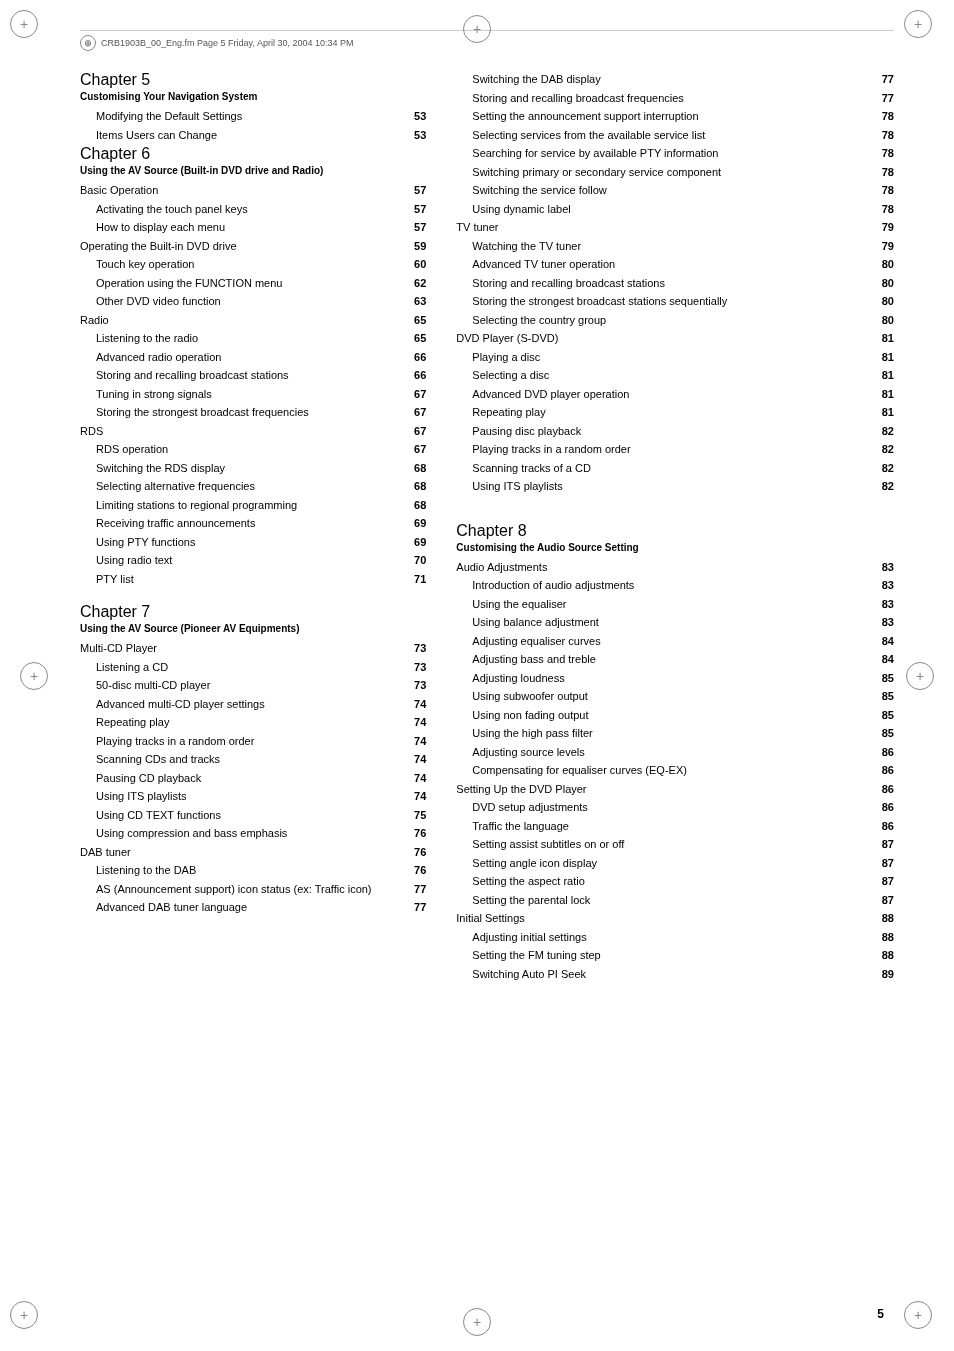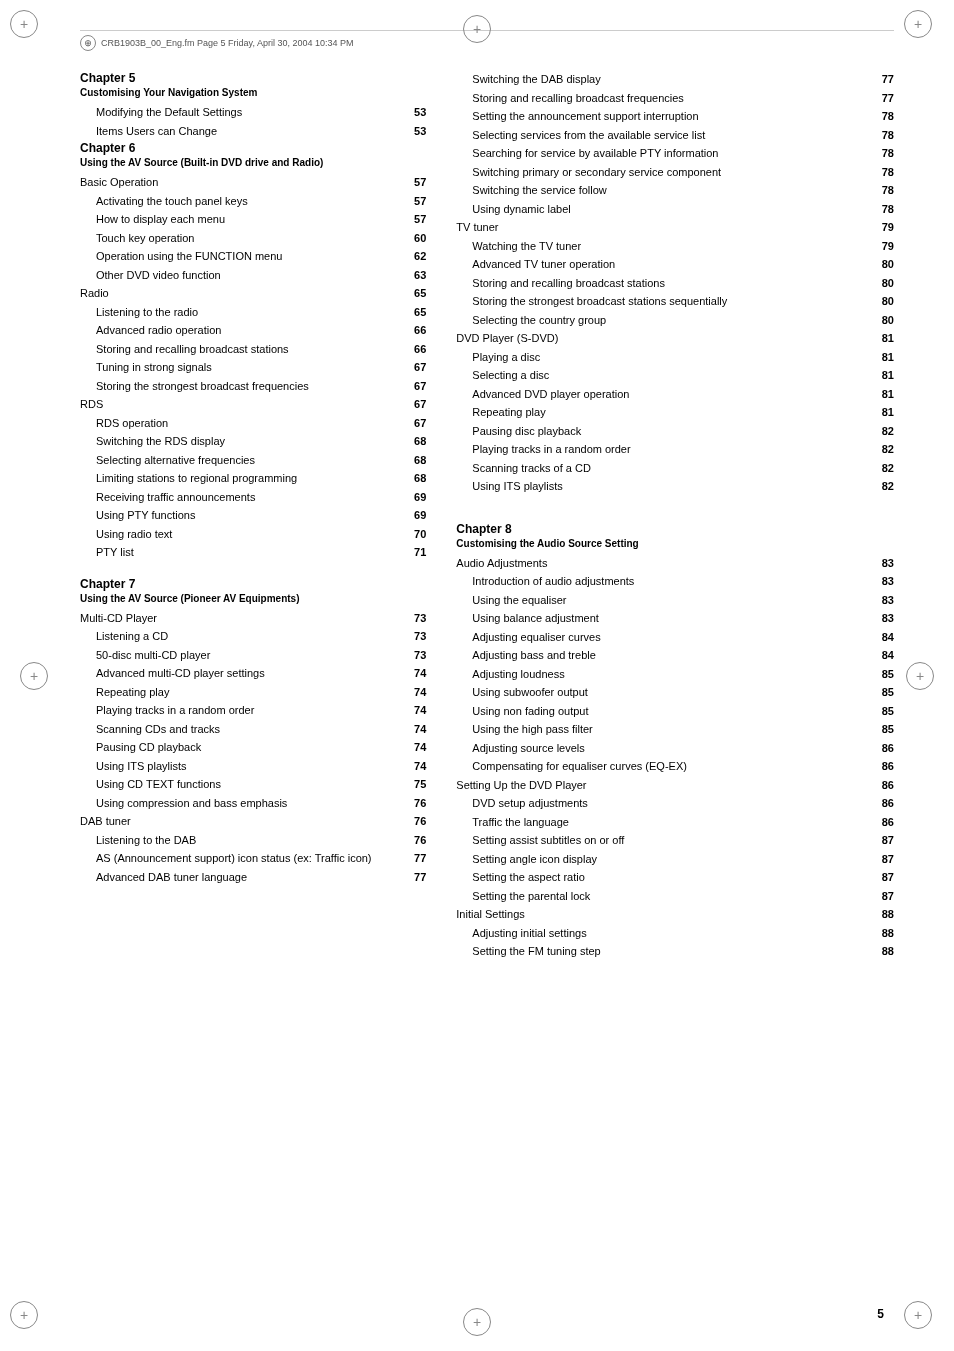--- a/index.html
+++ b/index.html
@@ -105,22 +105,22 @@
       width: 45%;
       padding-right: 20px;
     }
 
     .right-column {
       width: 55%;
       padding-left: 10px;
     }
 
     .chapter-title {
-      font-size: 12px;
-      font-weight: bold;
+      font-size: 16px;
+      font-weight: normal;
       margin-bottom: 2px;
       margin-top: 20px;
     }
     .chapter-title:first-child { margin-top: 0; }
 
     .chapter-subtitle {
       font-size: 10px;
       font-weight: bold;
       margin-bottom: 6px;
     }
@@ -248,20 +248,26 @@
               <span class="entry-text">Activating the touch panel keys</span>
               <span class="entry-num">57</span>
             </div>
         </div>
         <div class="toc-section indent1">
           <div class="toc-entry">
               <span class="entry-text">How to display each menu</span>
               <span class="entry-num">57</span>
             </div>
         </div>
+        <div class="toc-section">
+          <div class="toc-entry">
+              <span class="entry-text">Operating the Built-in DVD drive</span>
+              <span class="entry-num">59</span>
+            </div>
+        </div>
         <div class="toc-section indent1">
           <div class="toc-entry">
               <span class="entry-text">Touch key operation</span>
               <span class="entry-num">60</span>
             </div>
         </div>
         <div class="toc-section indent1">
           <div class="toc-entry">
               <span class="entry-text">Operation using the FUNCTION menu</span>
               <span class="entry-num">62</span>
@@ -735,20 +741,26 @@
               <span class="entry-text">Adjusting initial settings</span>
               <span class="entry-num">88</span>
             </div>
         </div>
         <div class="toc-section indent1">
           <div class="toc-entry">
               <span class="entry-text">Setting the FM tuning step</span>
               <span class="entry-num">88</span>
             </div>
         </div>
+        <div class="toc-section indent1">
+          <div class="toc-entry">
+              <span class="entry-text">Switching Auto PI Seek</span>
+              <span class="entry-num">89</span>
+            </div>
+        </div>
       </div>
 
     </div>
   </div>
 
   <div class="page-num">5</div>
 
 </div>
 
 </body></html>

